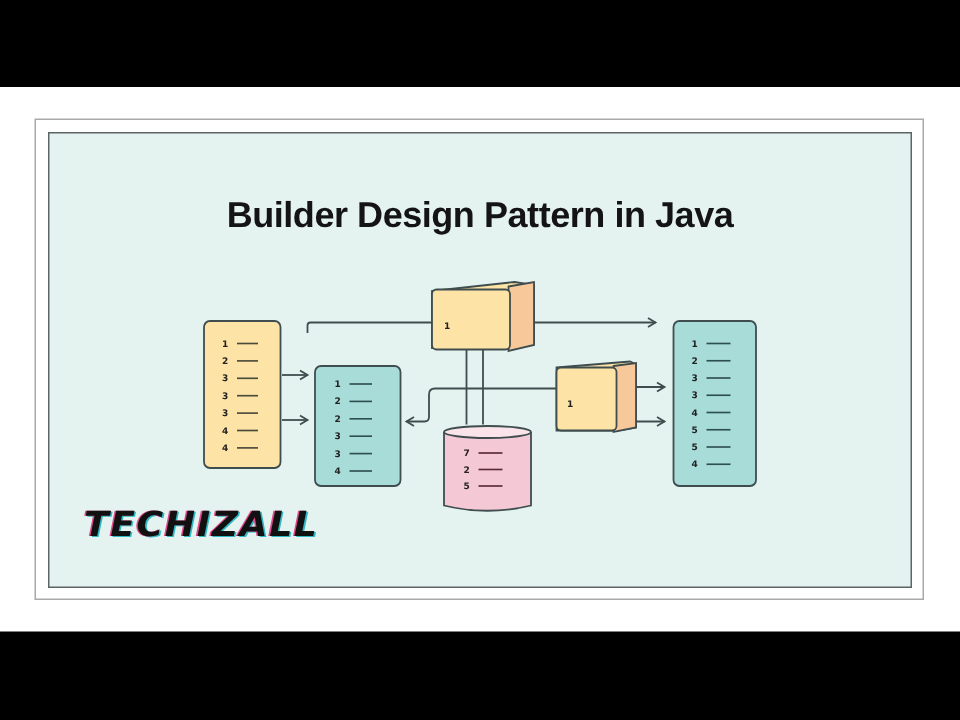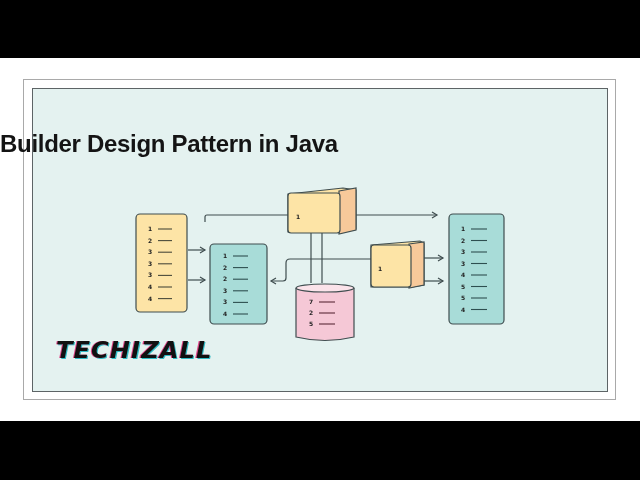--- a/index.html
+++ b/index.html
@@ -1,20 +1,20 @@
 <!DOCTYPE html>
 <html><head>
 <meta charset="utf-8">
 <style>
   html,body{margin:0;padding:0;}
   body{width:640px;height:480px;background:#000;position:relative;overflow:hidden;font-family:"DejaVu Sans",sans-serif;}
   .stage{position:absolute;left:0;top:58px;width:640px;height:363px;background:#fff;}
   .outer{position:absolute;left:23px;top:79px;width:593px;height:321px;border:1px solid #a9a9a9;background:#fff;box-sizing:border-box;}
   .panel{position:absolute;left:32px;top:88px;width:576px;height:304px;border:1px solid #5d6466;background:#e4f2f0;box-sizing:border-box;}
-  .title{position:absolute;left:0;top:130px;width:640px;text-align:left;font-family:"Liberation Sans",sans-serif;font-weight:bold;font-size:24px;color:#141414;letter-spacing:-0.3px;}
+  .title{position:absolute;left:0;top:130px;width:640px;text-align:center;font-family:"Liberation Sans",sans-serif;font-weight:bold;font-size:24px;color:#141414;letter-spacing:-0.3px;}
   .brand{position:absolute;left:56px;top:337px;font-family:"DejaVu Sans",sans-serif;font-weight:bold;font-style:italic;font-size:23px;color:#111;letter-spacing:1px;text-shadow:-1px 0 #e0488a,1px 1px #2fb9c4;transform:scaleX(1.05);transform-origin:left;}
   svg.diagram{position:absolute;left:0;top:0;}
   .lbl{font-family:"DejaVu Sans",sans-serif;font-size:6px;font-weight:bold;fill:#222;}
 </style>
 </head>
 <body>
 
 <div class="stage"></div>
 <div class="outer"></div>
 <div class="panel"></div>

